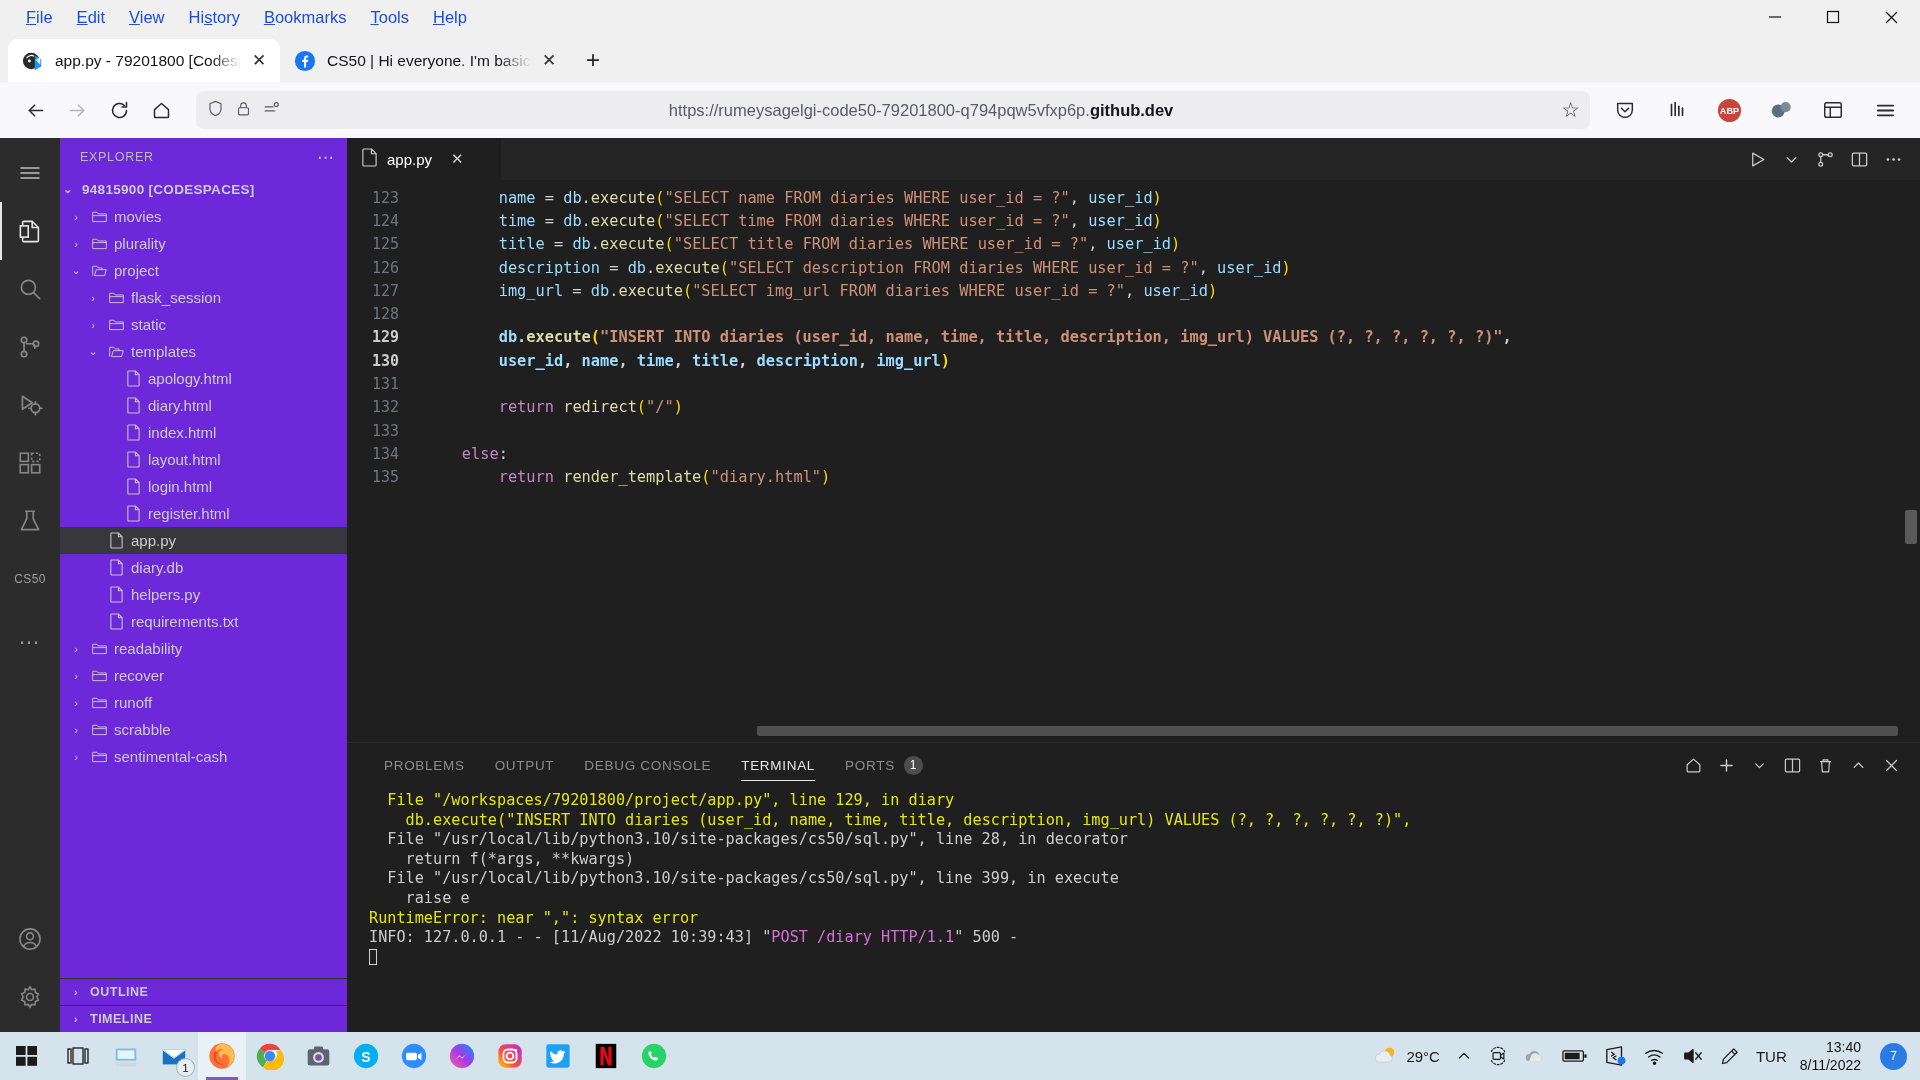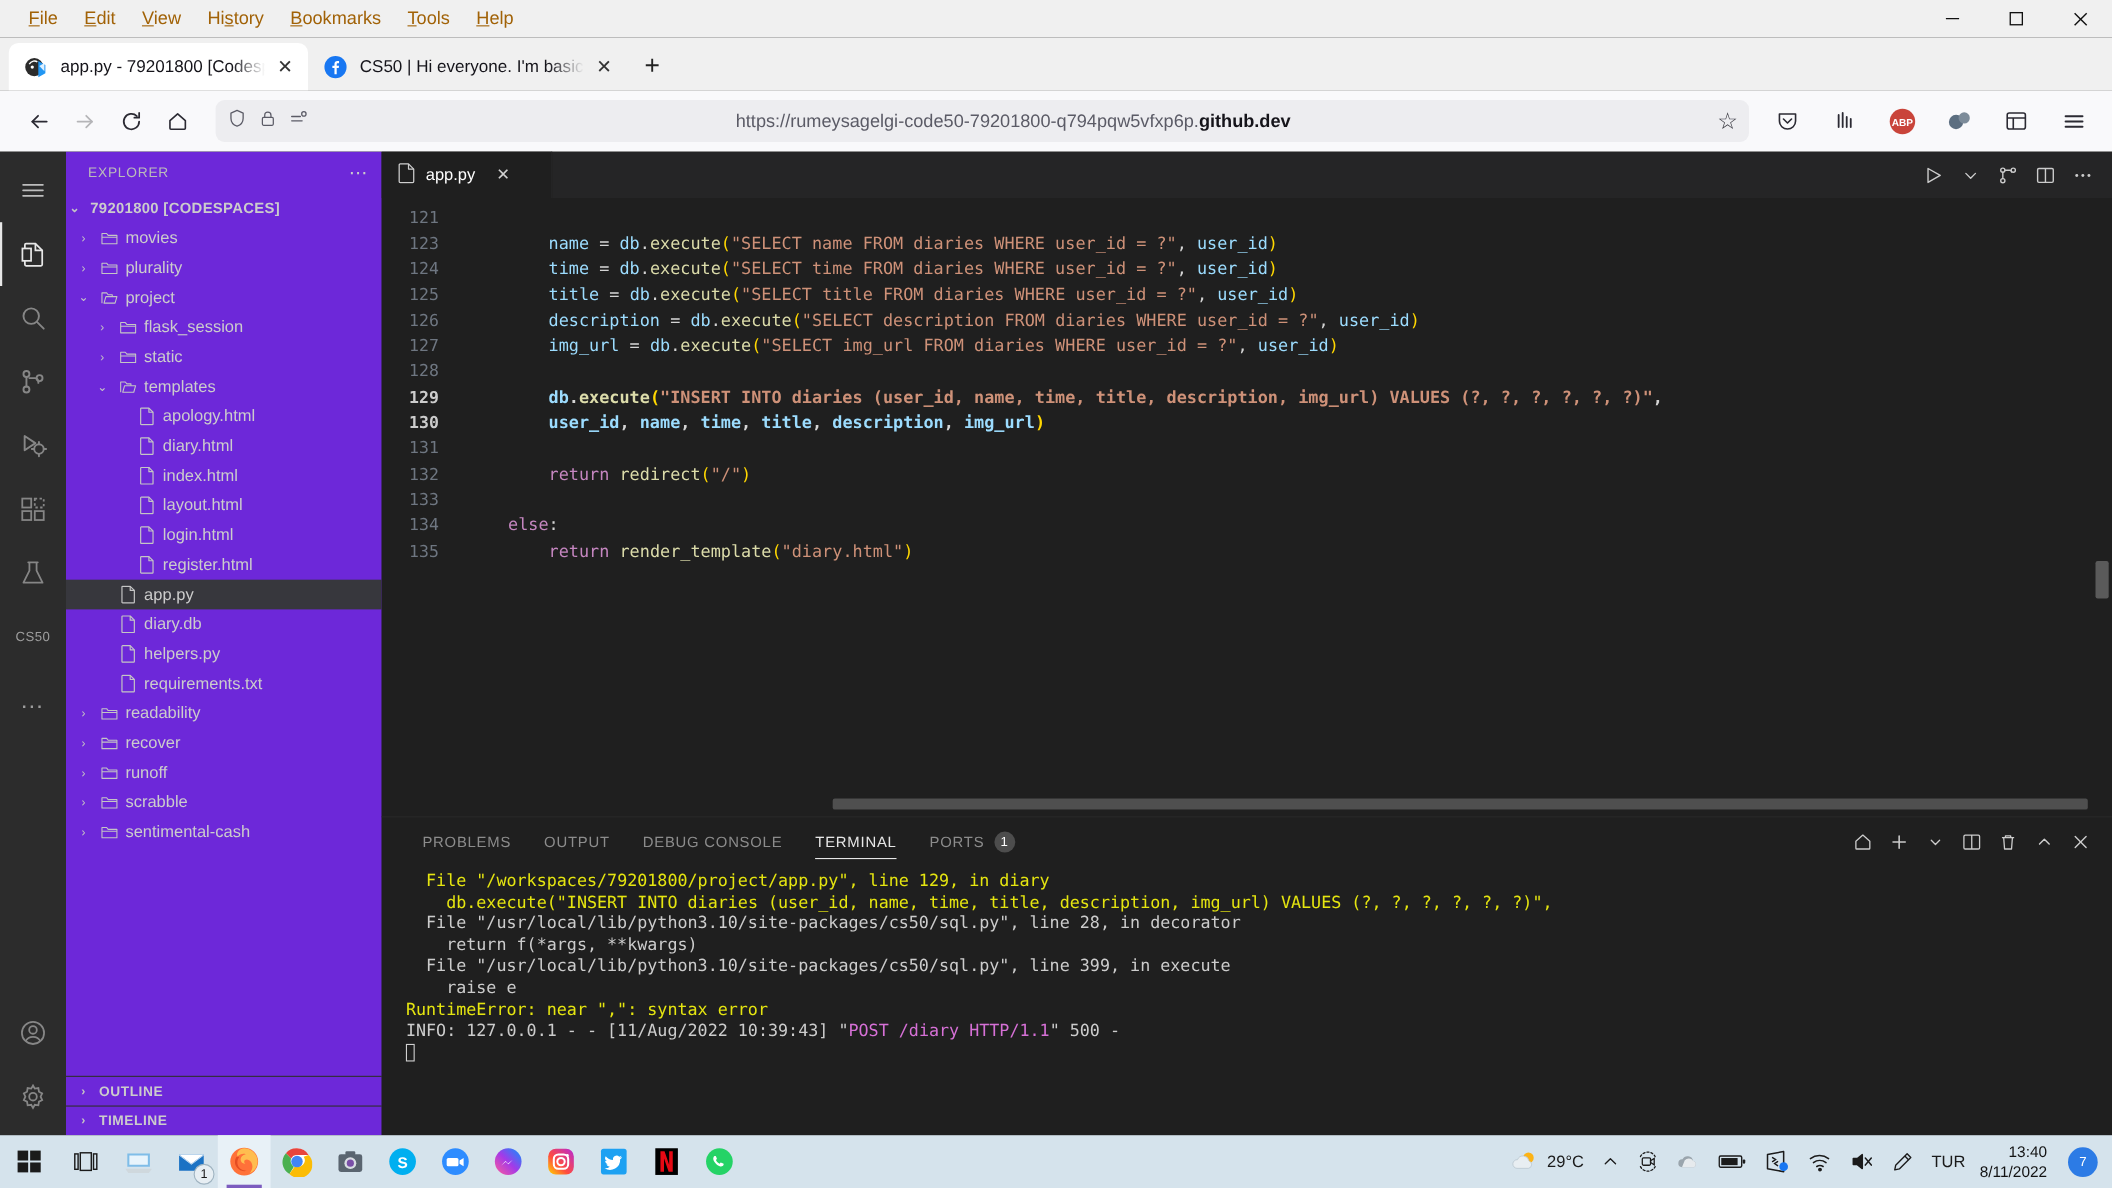--- a/index.html
+++ b/index.html
@@ -11,21 +11,21 @@
   }
   body { position: relative; }
 
   
   .ff-menubar {
     height: 34px; background: #f0f0f0;
     display: flex; align-items: center; padding-left: 14px;
     position: relative; z-index: 5;
   }
   .ff-menubar .mi {
-    font-size: 16.5px; color: #a16207; padding: 3px 12px;
+    font-size: 16.5px; color: #1d4ed8; padding: 3px 12px;
     white-space: nowrap;
   }
   .ff-menubar .mi u { text-decoration: underline; }
   .win-ctrls {
     position: absolute; right: 0; top: 0; height: 34px;
     display: flex; align-items: center;
   }
   .win-ctrls .wc {
     width: 58px; height: 34px; display: flex; align-items: center;
     justify-content: center; font-size: 17px; color: #111;
@@ -483,21 +483,21 @@
   </div>
 
   <div class="sidebar">
     <div class="sb-header">
       <span>EXPLORER</span>
       <span class="sb-dots">⋯</span>
     </div>
     <div class="tree">
       <div class="row rootrow">
         <span class="chev">⌄</span>
-        <span>79201800 [CODESPACES]</span>
+        <span>94815900 [CODESPACES]</span>
       </div>
       <div id="tree-body">
           <div class="row" style="padding-left: 8px;">
             <span class="chev">›</span>
             <span class="ficon">
               <svg width="17" height="17" viewBox="0 0 20 20" fill="none" stroke="#c5c5c5" stroke-width="1.15" stroke-linejoin="round">
                 <path d="M2 16V5h5l1.6 2H18v9z"></path>
                 <path d="M2 9h16"></path>
               </svg>
             </span>
@@ -757,21 +757,20 @@
               <circle cx="5" cy="12" r="1.7"></circle>
               <circle cx="12" cy="12" r="1.7"></circle>
               <circle cx="19" cy="12" r="1.7"></circle>
             </svg>
         </div>
       </div>
     </div>
 
     <div class="codearea">
       <div class="codelines" id="code-lines">
-          <div class="cl"><span class="ln">121</span><span class="code"></span></div>
           <div class="cl"><span class="ln">123</span><span class="code"><span class="hs-op">        </span><span class="hs-var">name</span><span class="hs-op"> = </span><span class="hs-var">db</span><span class="hs-op">.</span><span class="hs-fn">execute</span><span class="hs-brk">(</span><span class="hs-str">"SELECT name FROM diaries WHERE user_id = ?"</span><span class="hs-op">, </span><span class="hs-var">user_id</span><span class="hs-brk">)</span></span></div>
           <div class="cl"><span class="ln">124</span><span class="code"><span class="hs-op">        </span><span class="hs-var">time</span><span class="hs-op"> = </span><span class="hs-var">db</span><span class="hs-op">.</span><span class="hs-fn">execute</span><span class="hs-brk">(</span><span class="hs-str">"SELECT time FROM diaries WHERE user_id = ?"</span><span class="hs-op">, </span><span class="hs-var">user_id</span><span class="hs-brk">)</span></span></div>
           <div class="cl"><span class="ln">125</span><span class="code"><span class="hs-op">        </span><span class="hs-var">title</span><span class="hs-op"> = </span><span class="hs-var">db</span><span class="hs-op">.</span><span class="hs-fn">execute</span><span class="hs-brk">(</span><span class="hs-str">"SELECT title FROM diaries WHERE user_id = ?"</span><span class="hs-op">, </span><span class="hs-var">user_id</span><span class="hs-brk">)</span></span></div>
           <div class="cl"><span class="ln">126</span><span class="code"><span class="hs-op">        </span><span class="hs-var">description</span><span class="hs-op"> = </span><span class="hs-var">db</span><span class="hs-op">.</span><span class="hs-fn">execute</span><span class="hs-brk">(</span><span class="hs-str">"SELECT description FROM diaries WHERE user_id = ?"</span><span class="hs-op">, </span><span class="hs-var">user_id</span><span class="hs-brk">)</span></span></div>
           <div class="cl"><span class="ln">127</span><span class="code"><span class="hs-op">        </span><span class="hs-var">img_url</span><span class="hs-op"> = </span><span class="hs-var">db</span><span class="hs-op">.</span><span class="hs-fn">execute</span><span class="hs-brk">(</span><span class="hs-str">"SELECT img_url FROM diaries WHERE user_id = ?"</span><span class="hs-op">, </span><span class="hs-var">user_id</span><span class="hs-brk">)</span></span></div>
           <div class="cl"><span class="ln">128</span><span class="code"></span></div>
           <div class="cl cur"><span class="ln cur">129</span><span class="code"><span class="hs-op">        </span><span class="hs-var">db</span><span class="hs-op">.</span><span class="hs-fn">execute</span><span class="hs-brk">(</span><span class="hs-str">"INSERT INTO diaries (user_id, name, time, title, description, img_url) VALUES (?, ?, ?, ?, ?, ?)"</span><span class="hs-op">,</span></span></div>
           <div class="cl cur"><span class="ln cur">130</span><span class="code"><span class="hs-op">        </span><span class="hs-var">user_id</span><span class="hs-op">, </span><span class="hs-var">name</span><span class="hs-op">, </span><span class="hs-var">time</span><span class="hs-op">, </span><span class="hs-var">title</span><span class="hs-op">, </span><span class="hs-var">description</span><span class="hs-op">, </span><span class="hs-var">img_url</span><span class="hs-brk">)</span></span></div>
           <div class="cl"><span class="ln">131</span><span class="code"></span></div>
           <div class="cl"><span class="ln">132</span><span class="code"><span class="hs-op">        </span><span class="hs-kw">return</span><span class="hs-op"> </span><span class="hs-fn">redirect</span><span class="hs-brk">(</span><span class="hs-str">"/"</span><span class="hs-brk">)</span></span></div>

